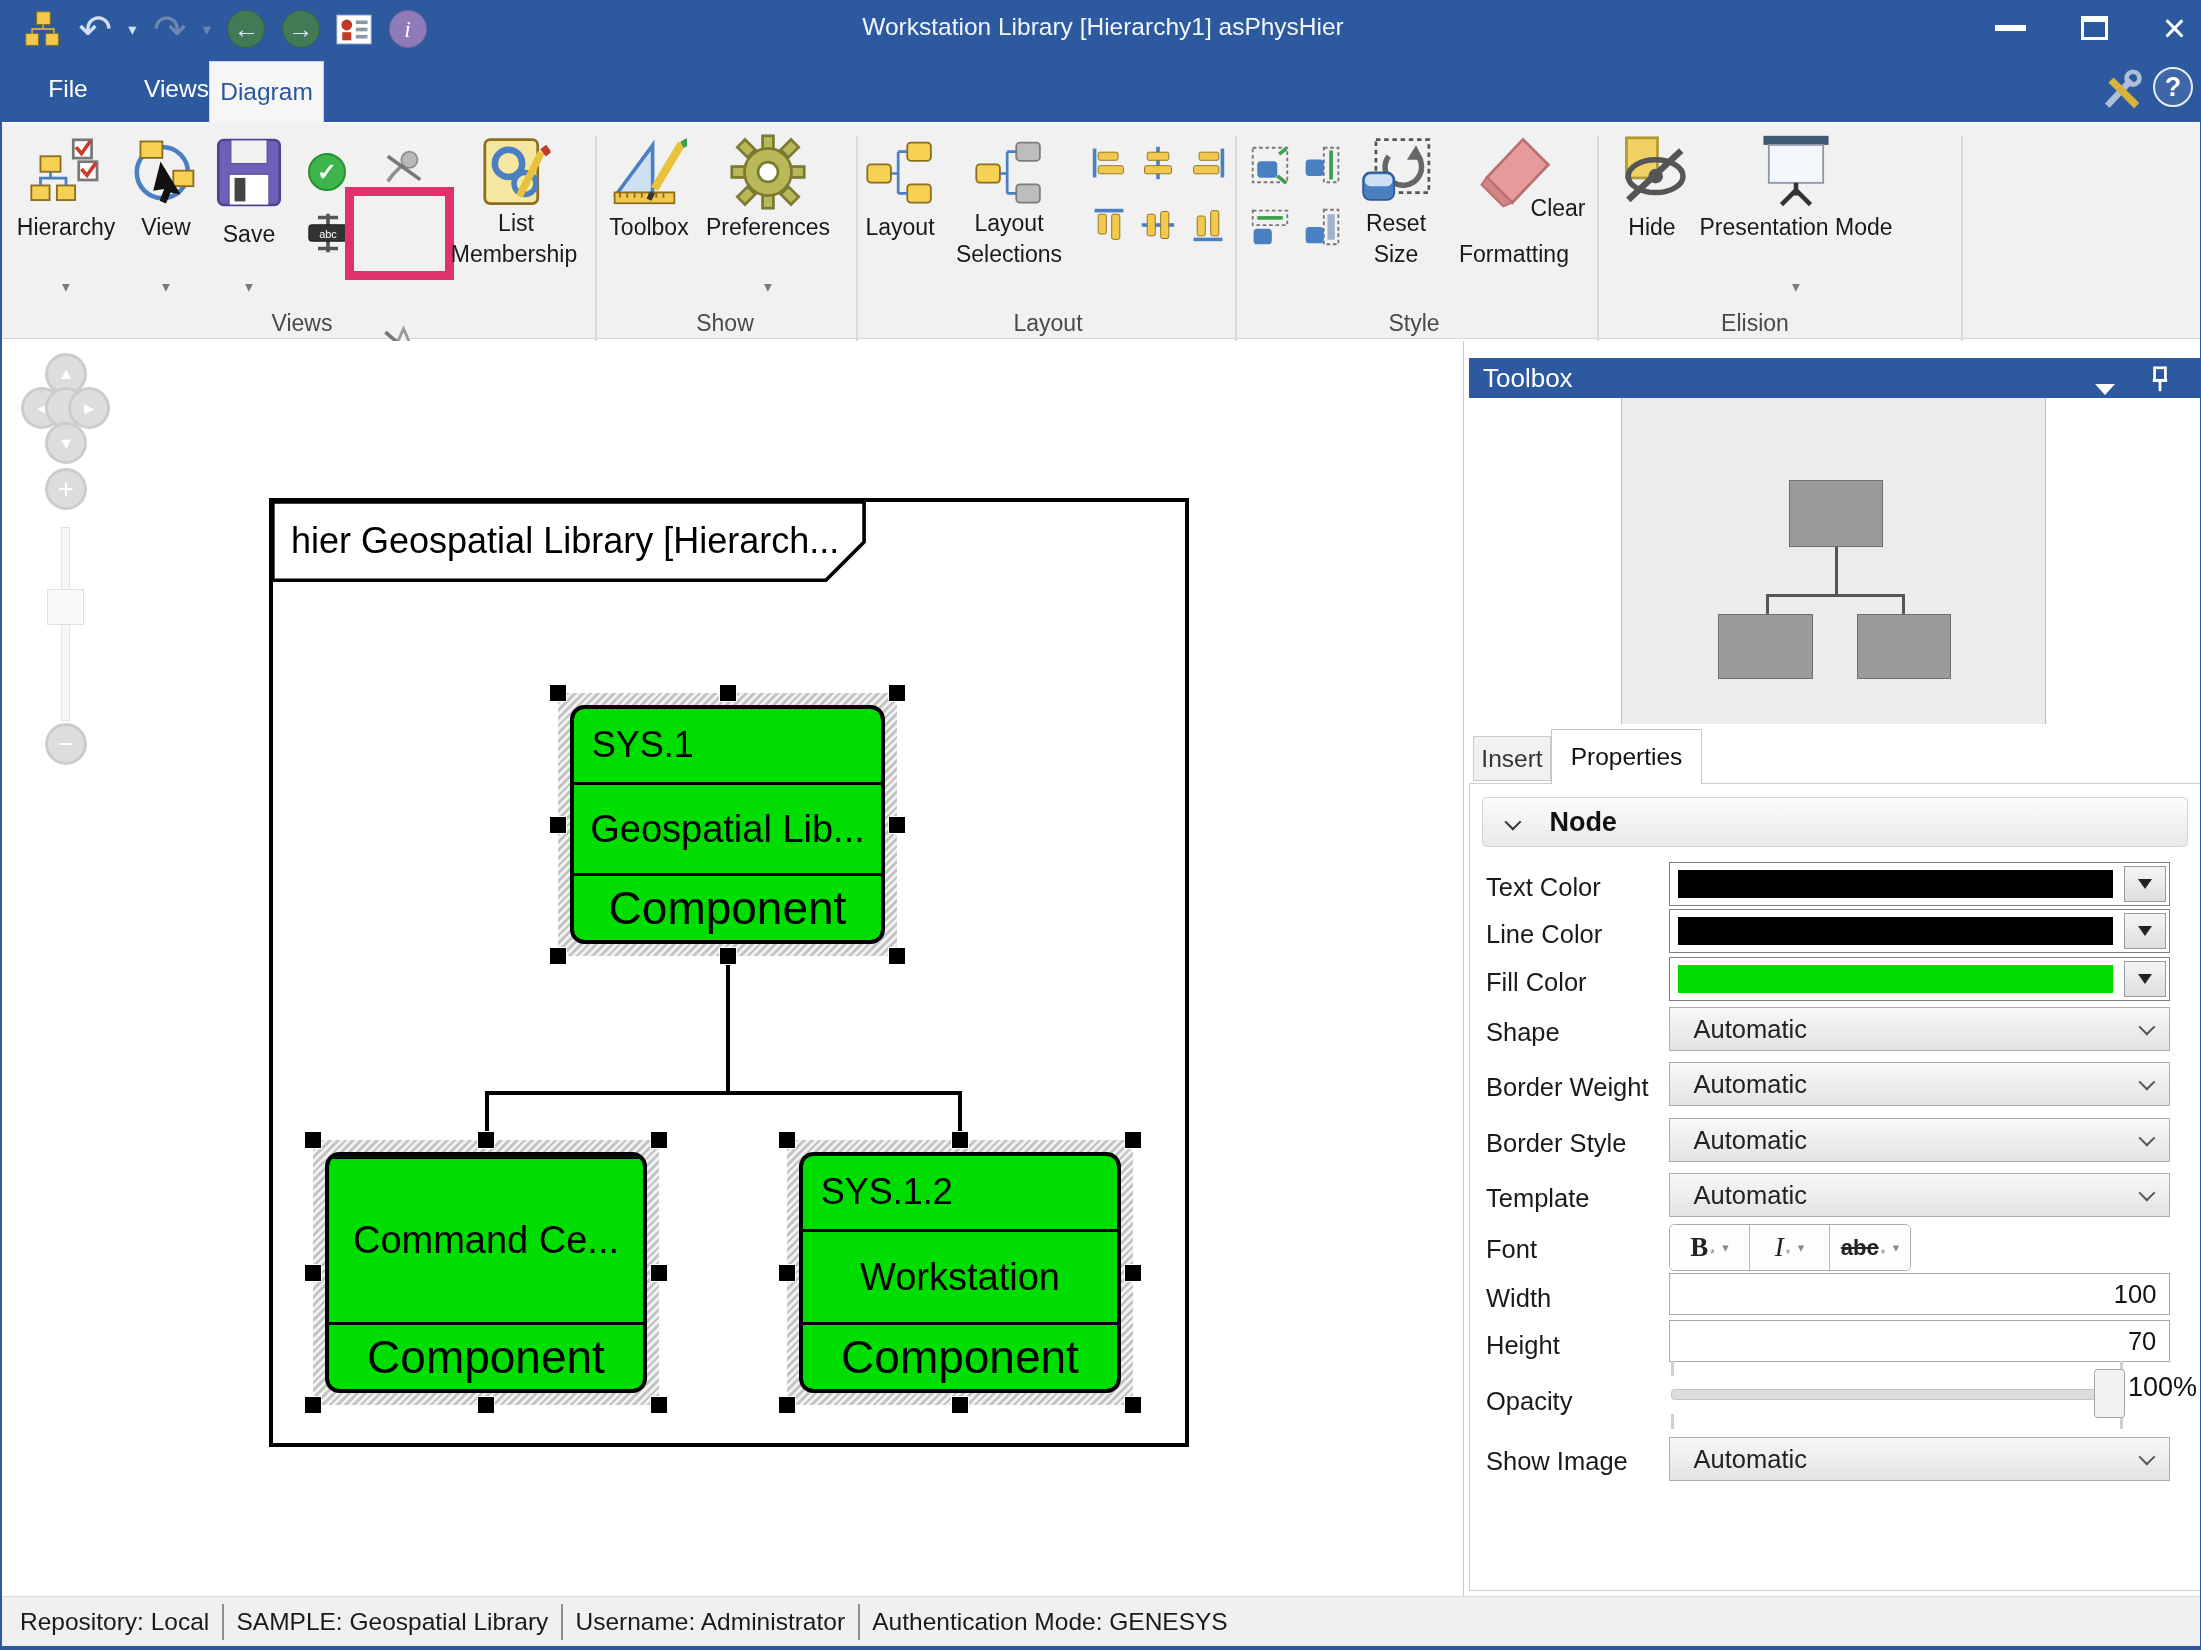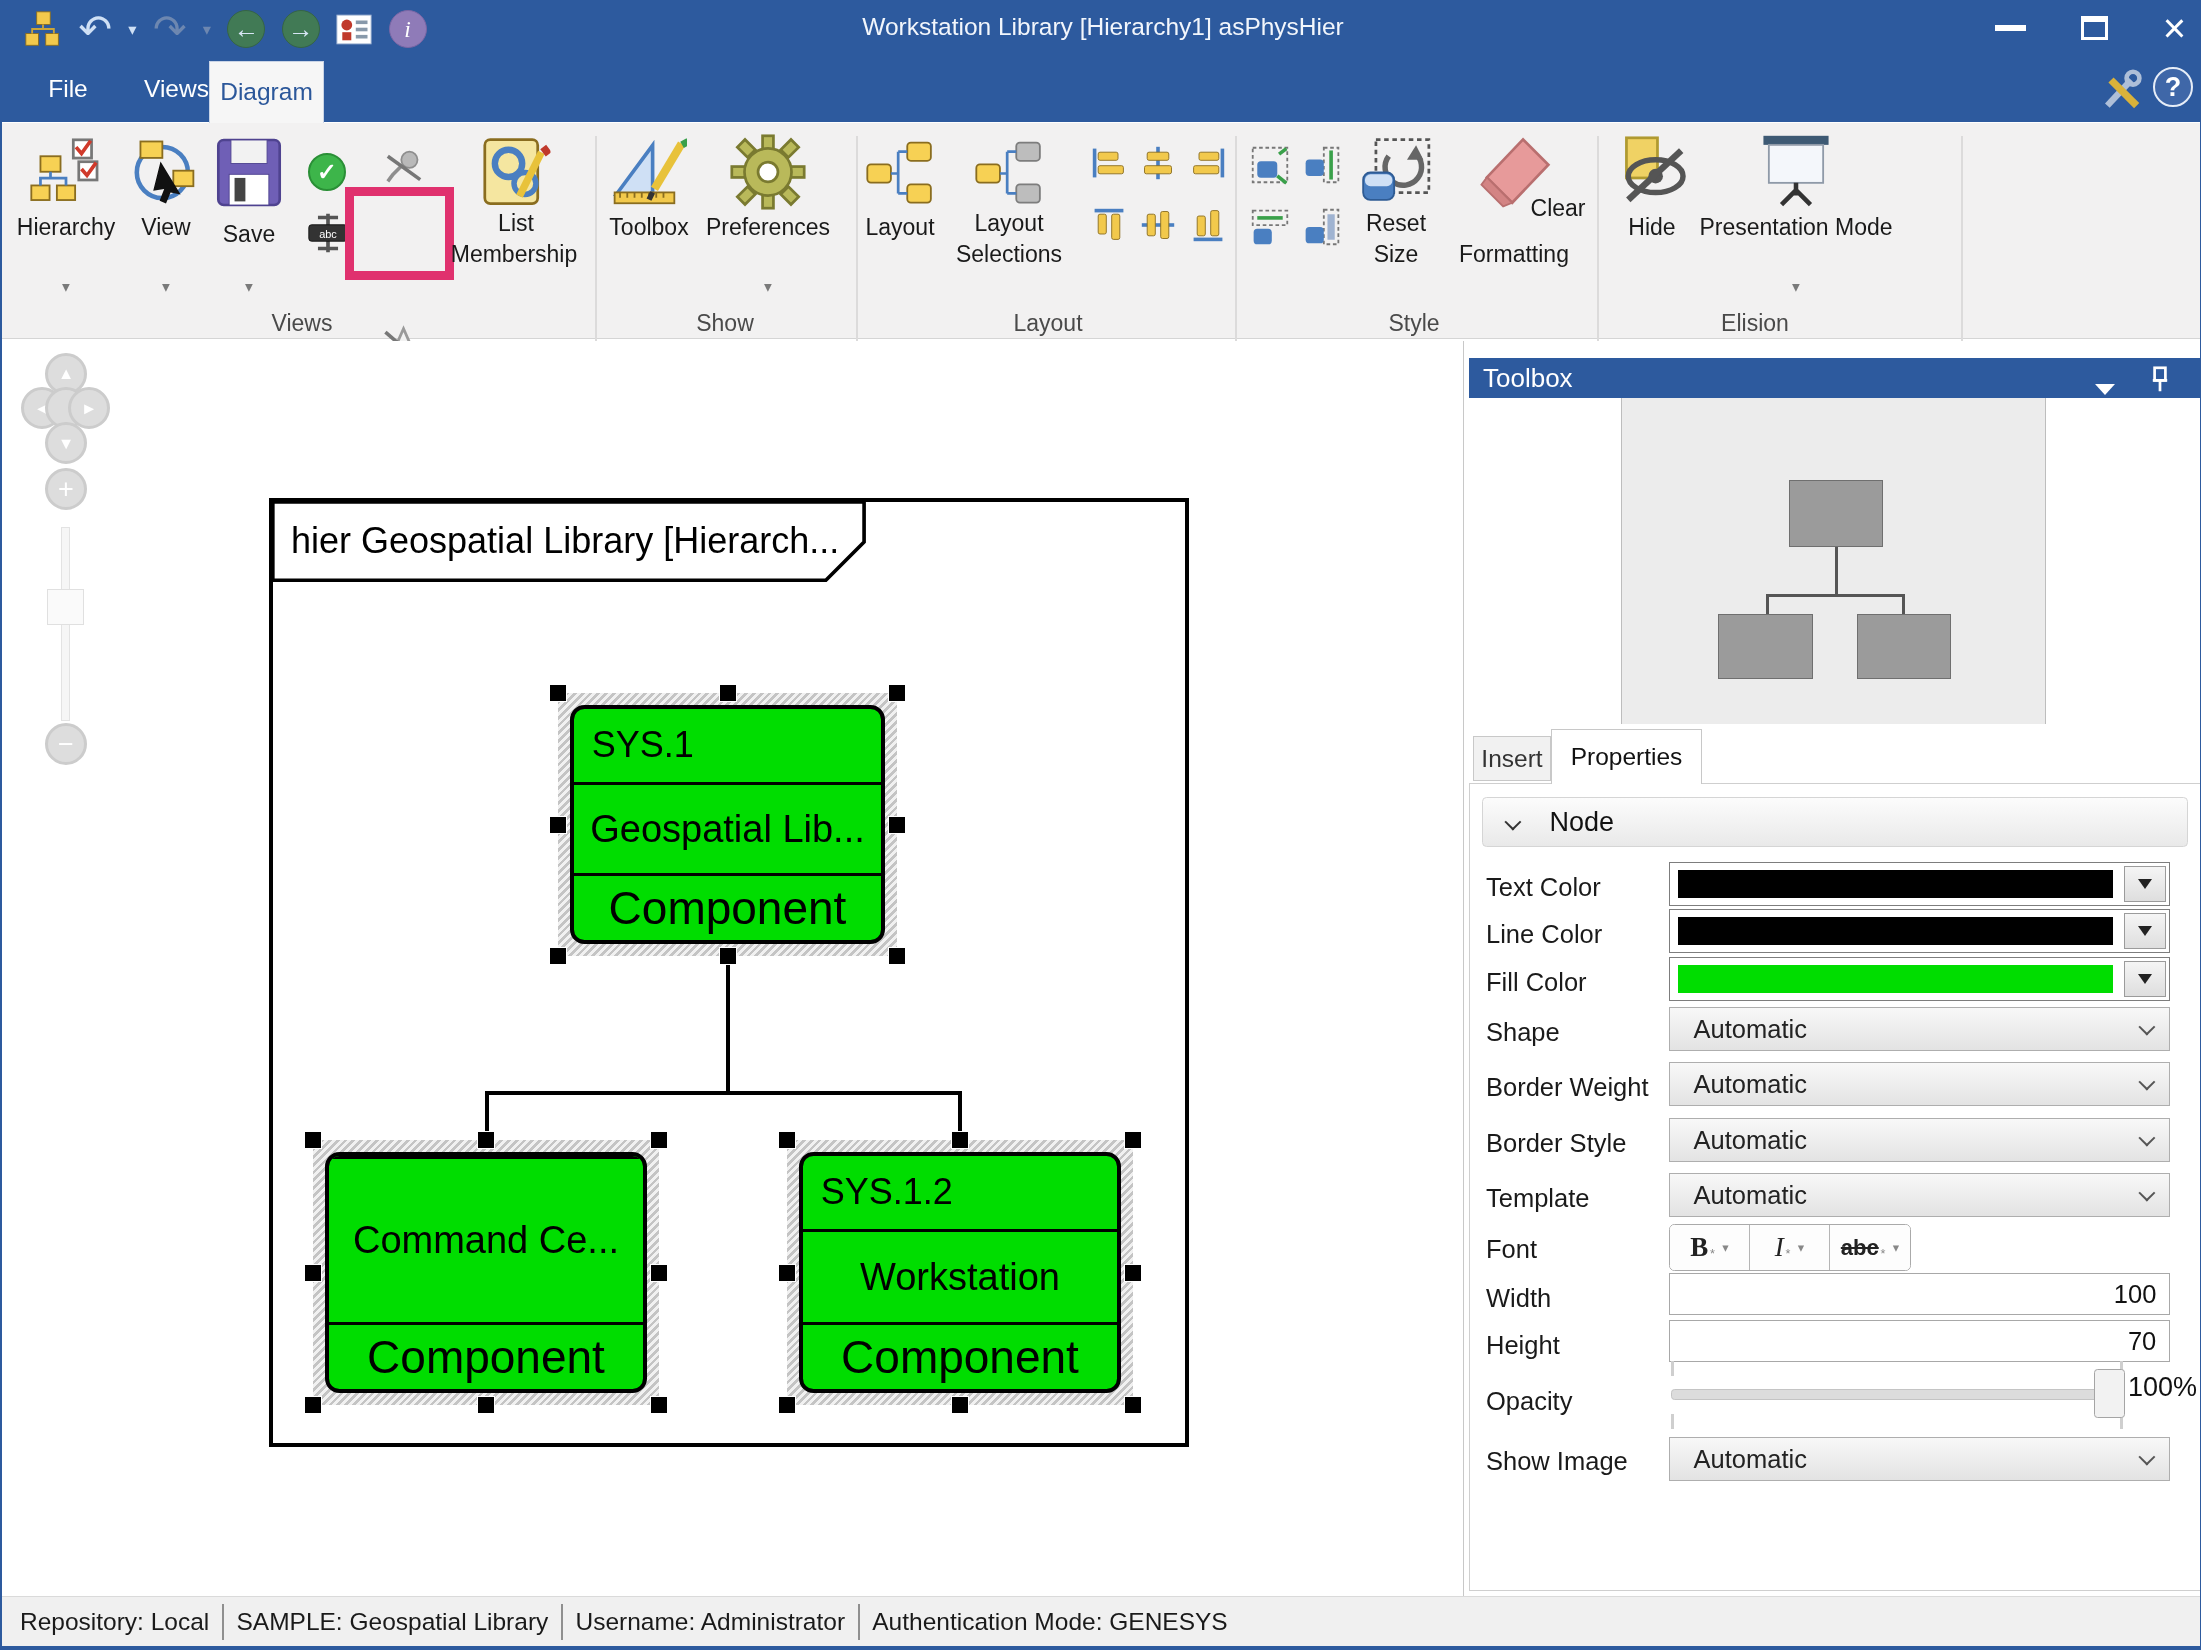--- a/index.html
+++ b/index.html
@@ -454,21 +454,21 @@
       <div class="mini-box" style="left:96px;top:216px;width:95px;height:65px;"></div>
       <div class="mini-box" style="left:235px;top:216px;width:94px;height:65px;"></div>
     </div>
 
     <div class="ptab" style="left:9px;top:395px;width:78px;height:45px;background:#f1f1f1;border:0.9px solid #c8c8c8;color:#333;">Insert</div>
     <div class="ptab" style="left:87px;top:388px;width:151px;height:55px;background:#fff;border:0.9px solid #c8c8c8;border-bottom:none;color:#111;z-index:2;">Properties</div>
     <div class="abs" style="left:4.5px;top:442px;width:733px;height:808px;border:0.9px solid #cfcfcf;"></div>
 
     <div class="abs" style="left:18px;top:456px;width:706px;height:50px;background:linear-gradient(#fcfcfc,#e9e9e9);border:0.9px solid #d5d5d5;border-radius:4.5px;display:flex;align-items:center;">
       <span class="chev" style="position:static;margin-left:23.6px;transform:rotate(45deg);border-color:#333;"></span>
-      <span style="margin-left:31px;font-size:27px;font-weight:normal;color:#111;">Node</span>
+      <span style="margin-left:31px;font-size:27px;font-weight:bold;color:#111;">Node</span>
     </div>
 
     <div class="prop-label" style="top:532px;">Text Color</div>
     <div class="color-combo" style="top:521px;">
       <div class="color-swatch" style="background-color: rgb(0, 0, 0);"></div>
       <div class="combo-dd">
           <span class="tri-down"></span>
         </div>
     </div>
 

